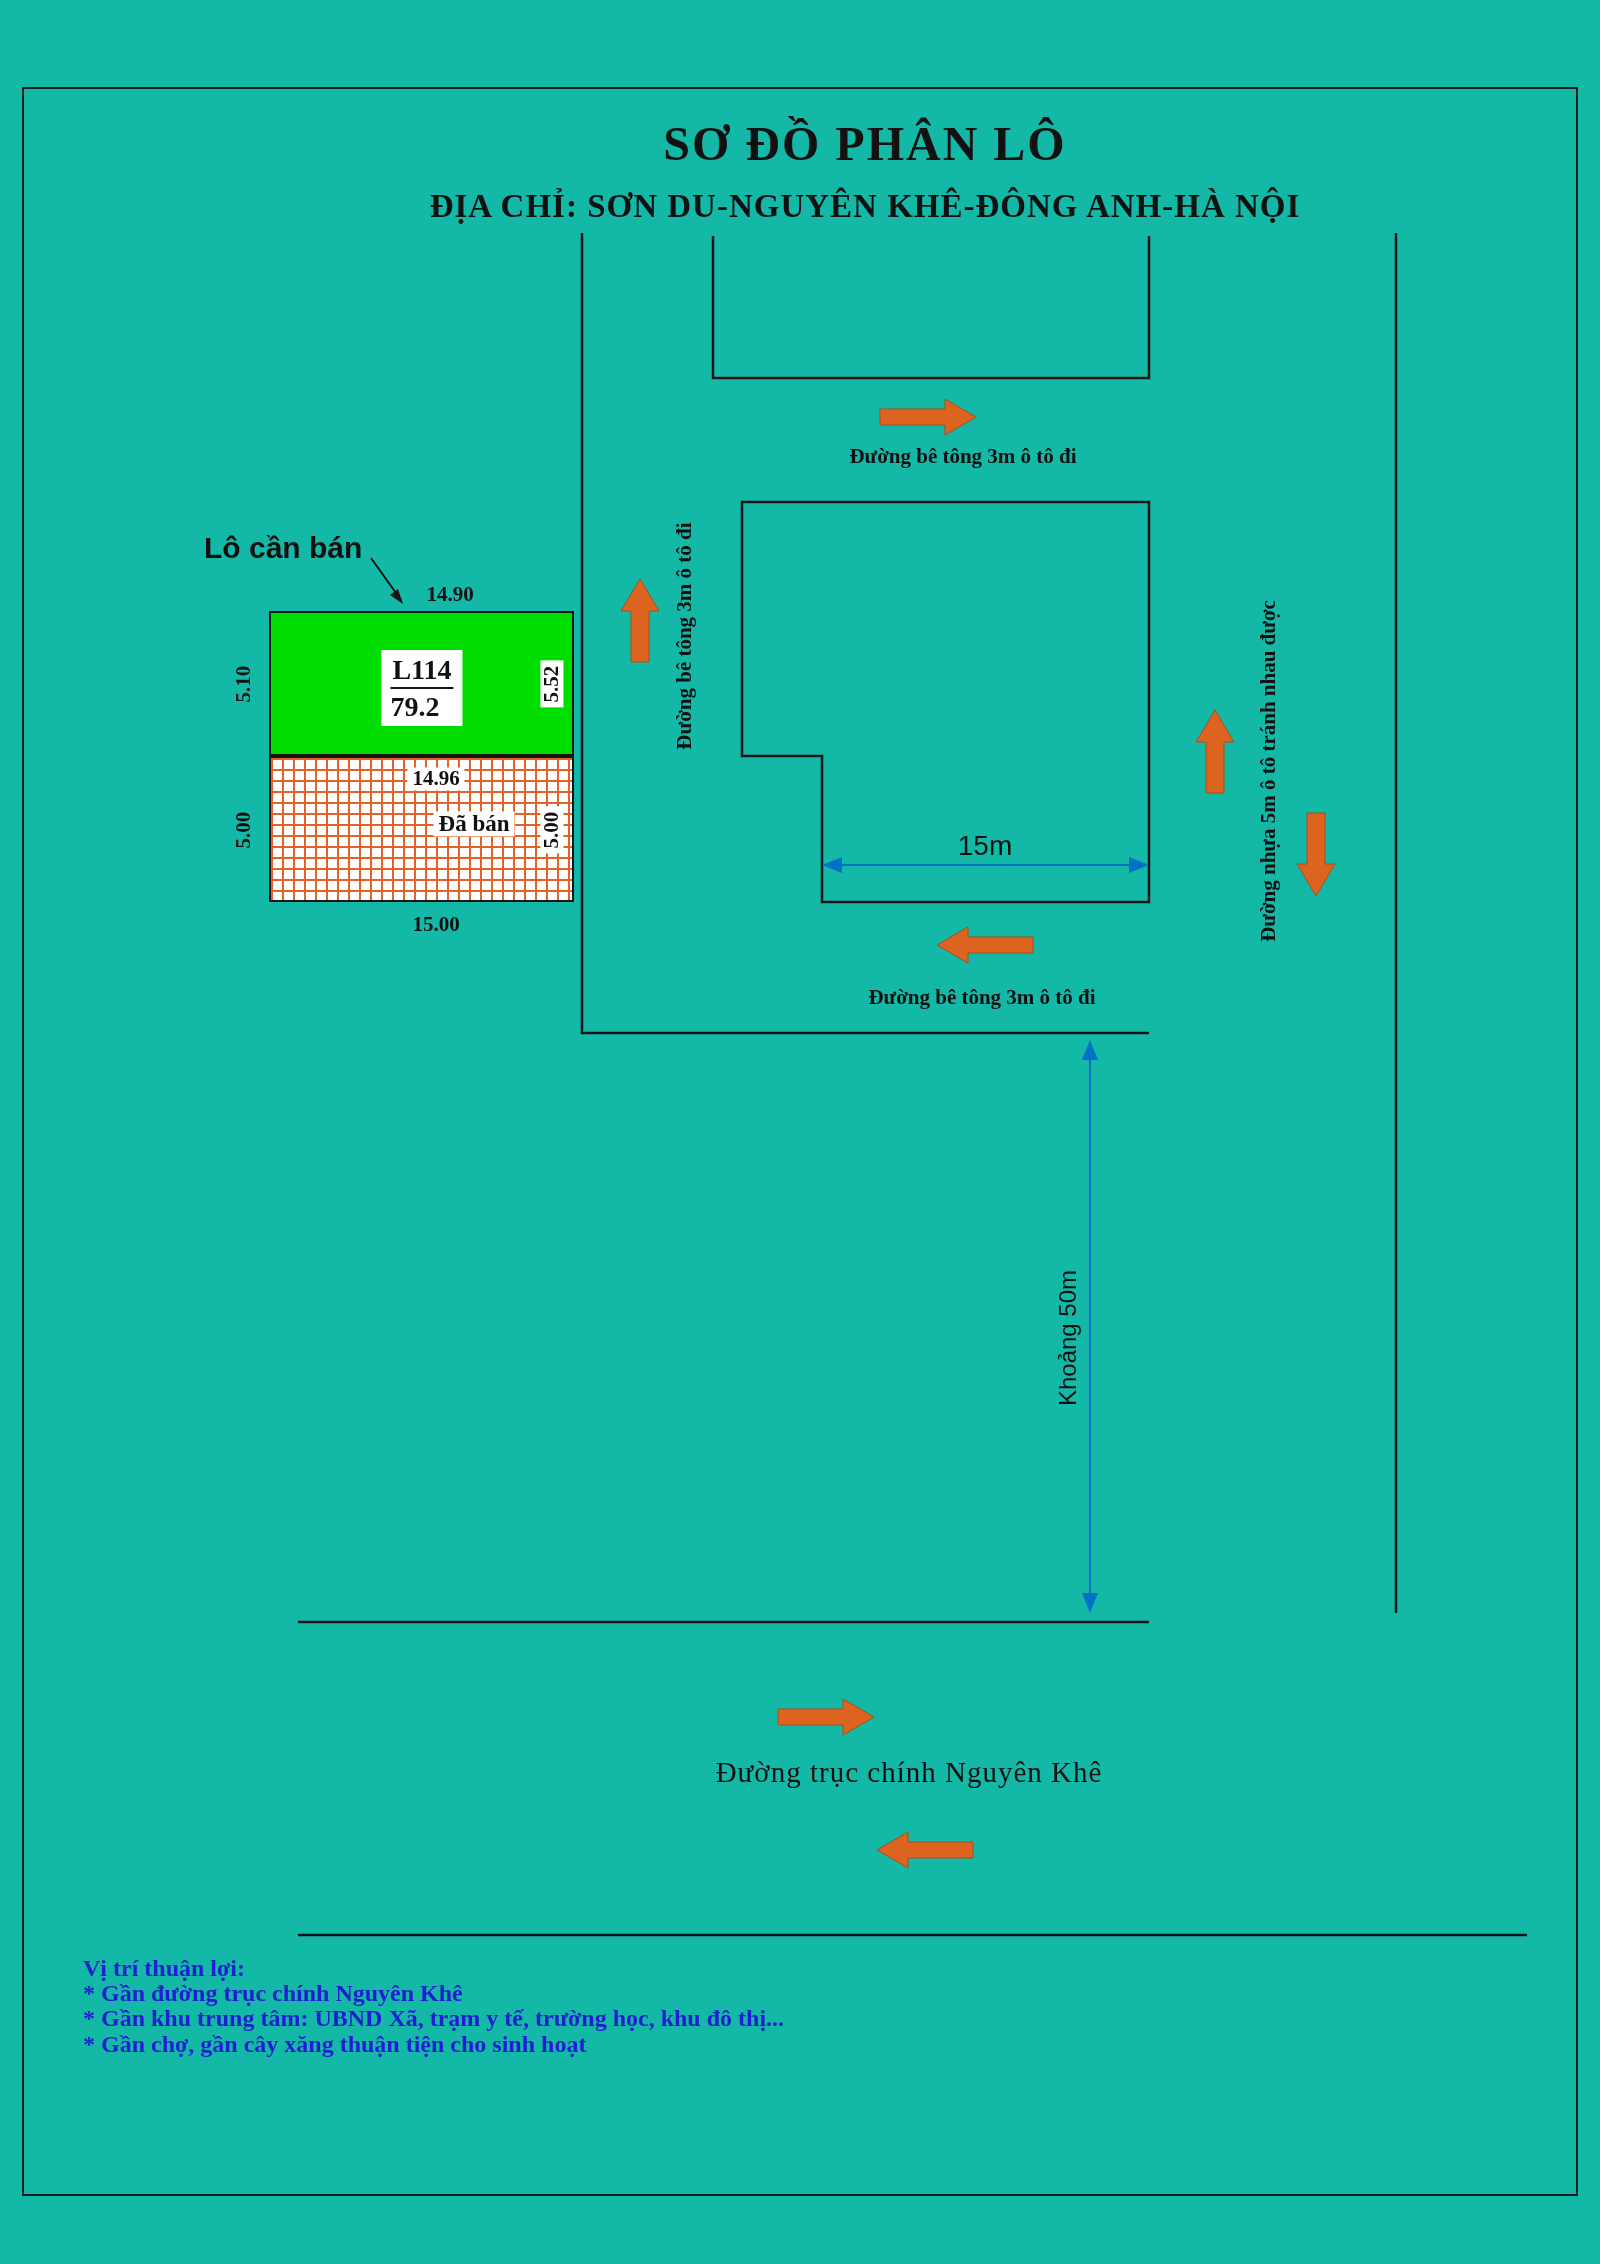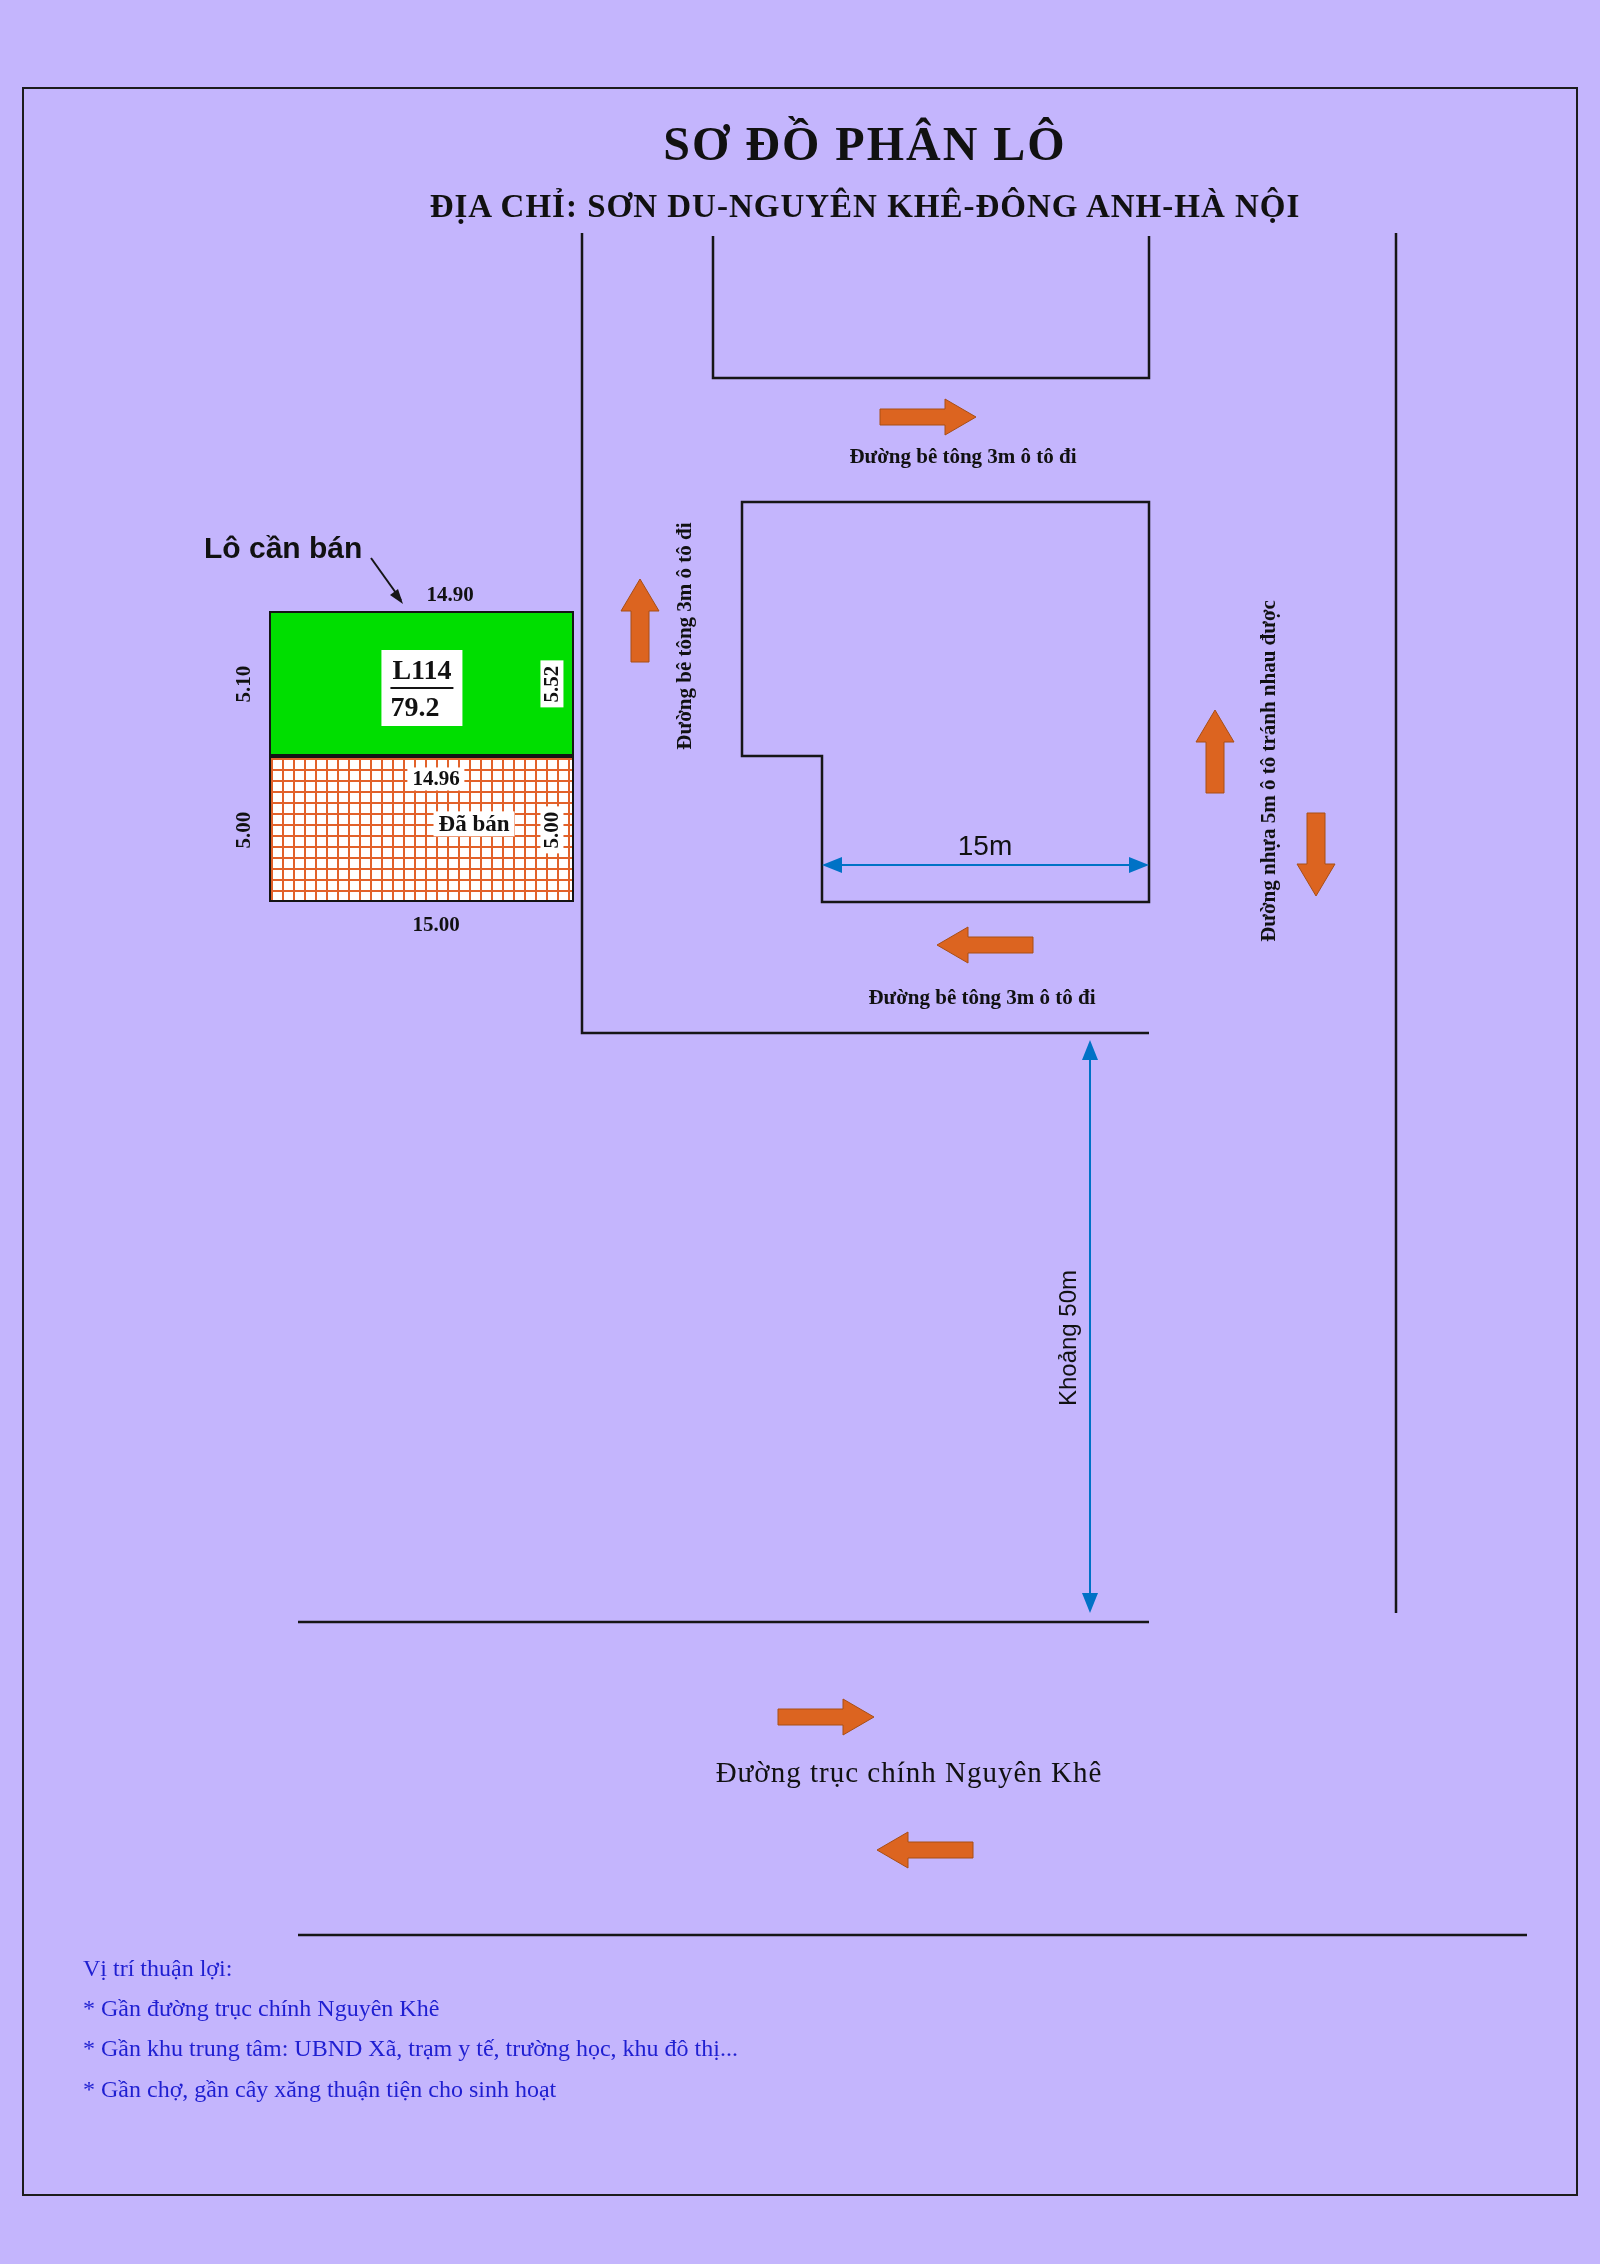--- a/index.html
+++ b/index.html
@@ -1,17 +1,17 @@
 <!DOCTYPE html>
 <html style="--arrow-orange: #DC6420; --lot-green: #00DE00; --dim-blue: #0072C6; --note-blue: #1F1FD1; --hatch-orange: #E2622A;"><head>
 <meta charset="utf-8">
 <style>
   html,body{margin:0;padding:0;background:#ffffff;}
   #page{
-    position:relative;width:1600px;height:2264px;background:#c4b5fd;
+    position:relative;width:1600px;height:2264px;background:#14b8a6;
     overflow:hidden;font-family:"Liberation Serif",serif;color:#111;
   }
   .frame{
     position:absolute;left:22px;top:87px;width:1552px;height:2105px;
     border:2px solid #1c1c1c;
   }
   .abs{position:absolute;}
   .ctr{transform:translate(-50%,-50%);white-space:nowrap;}
   .rot{transform:translate(-50%,-50%) rotate(-90deg);white-space:nowrap;}
   .title{
@@ -50,22 +50,22 @@
   .sold-label{font-size:23px;font-weight:bold;z-index:3;margin-left:24px;}
   .callout{
     position:absolute;left:204px;top:531px;font-family:"Liberation Sans",sans-serif;
     font-size:30px;font-weight:bold;z-index:3;white-space:nowrap;
   }
   .roadlbl{font-size:21px;font-weight:bold;z-index:3;}
   .frontage{font-family:"Liberation Sans",sans-serif;font-size:28px;z-index:3;}
   .distance{font-family:"Liberation Sans",sans-serif;font-size:24px;z-index:3;}
   .mainroad{font-size:29px;font-weight:normal;z-index:3;letter-spacing:1px;}
   .notes{
-    position:absolute;left:83px;top:1956px;z-index:3;display:flex;flex-direction:column;gap:15px;
-    color:var(--note-blue,#1F1FD1);font-size:24px;font-weight:normal;line-height:1.05;
+    position:absolute;left:83px;top:1956px;z-index:3;display:flex;flex-direction:column;
+    color:var(--note-blue,#1F1FD1);font-size:24px;font-weight:bold;line-height:1.05;
   }
 </style>
 </head>
 <body>
 
 <div id="page">
 
   <div class="frame"></div>
 
   <div class="abs title">SƠ ĐỒ PHÂN LÔ</div>

